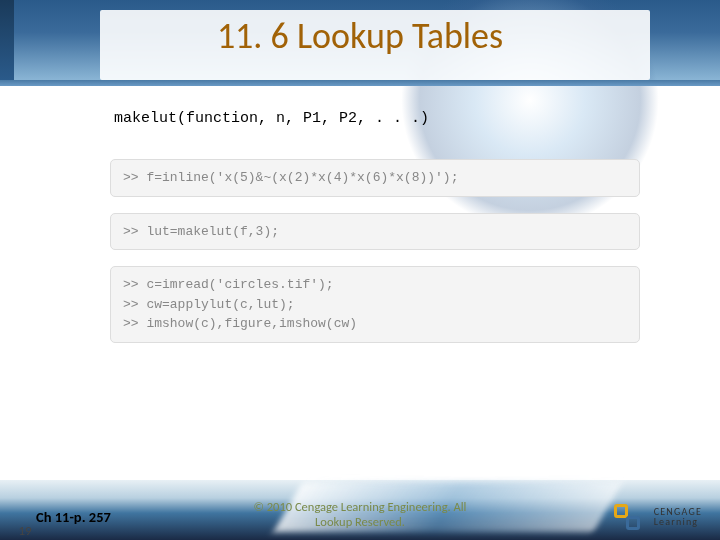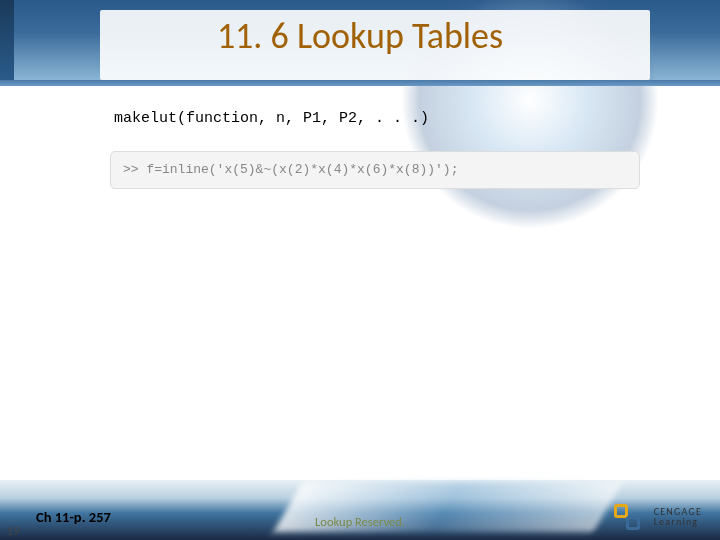--- a/index.html
+++ b/index.html
@@ -65,21 +65,21 @@
     position: absolute;
     top: 110px;
     left: 110px;
     right: 80px;
     z-index: 2;
   }
   .fn-line {
     font-family: "Courier New", monospace;
     font-size: 15px;
     color: #000;
-    margin: 0 0 24px 0;
+    margin: 0 0 32px 0;
     padding-left: 4px;
   }
   .code-box {
     background: #f4f4f4;
     border: 1px solid #ddd;
     border-radius: 5px;
     padding: 8px 12px;
     margin-bottom: 16px;
     font-family: "Courier New", monospace;
     font-size: 13px;
@@ -106,21 +106,21 @@
   .footer {
     position: absolute;
     bottom: 0; left: 0; right: 0;
     height: 52px;
     display: flex;
     align-items: center;
     z-index: 2;
   }
   .page-num {
     position: absolute;
-    left: 4px;
+    left: 16px;
     bottom: 2px;
     font-size: 13px;
     color: #444;
     width: 18px;
     text-align: center;
   }
   .chapter {
     position: absolute;
     left: 36px;
     bottom: 14px;
@@ -169,29 +169,33 @@
 <body>
 
 <div class="top-bg"></div>
 <div class="white-panel"></div>
 <div class="title">11. 6 Lookup Tables</div>
 <div class="divider"></div>
 
 <div class="content">
   <div class="fn-line">makelut(function, n, P1, P2, . . .)</div>
   <div class="code-box">&gt;&gt; f=inline('x(5)&amp;~(x(2)*x(4)*x(6)*x(8))');</div>
+  <div class="code-box">&gt;&gt; lut=makelut(f,3);</div>
+  <div class="code-box">&gt;&gt; c=imread('circles.tif');
+&gt;&gt; cw=applylut(c,lut);
+&gt;&gt; imshow(c),figure,imshow(cw)</div>
 </div>
 
 <div class="bottom-bg"></div>
 
 <div class="footer">
   <div class="page-num">19</div>
   <div class="chapter">Ch 11-p. 257</div>
   <div class="copyright">
-    <br>
+    <span>© 2010 Cengage Learning Engineering. All</span><br>
     <span>Lookup Reserved.</span>
   </div>
   <div class="logo">
     <div class="logo-mark">
       <span class="sq1"></span>
         <span class="sq2"></span>
     </div>
     <div class="logo-text">
       <div class="l1">CENGAGE</div>
       <div class="l2">Learning</div>

